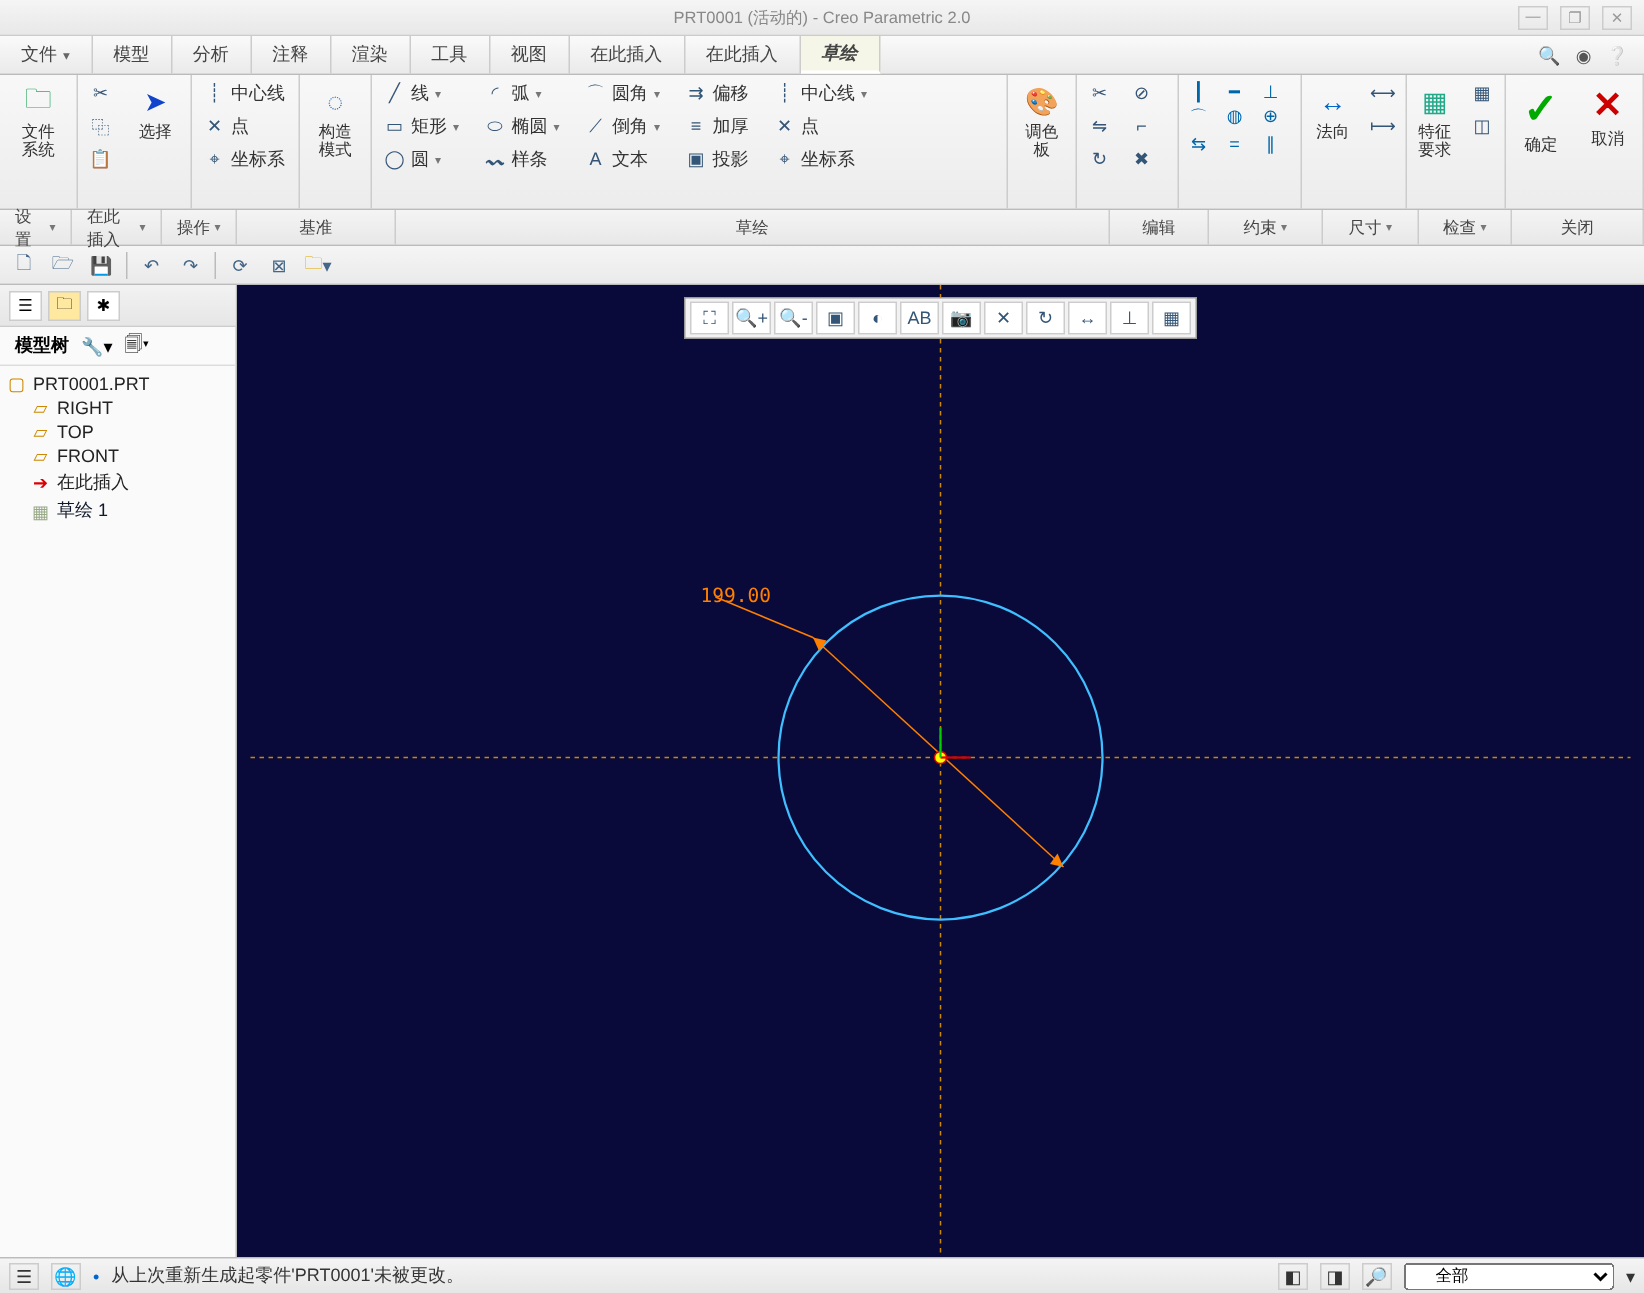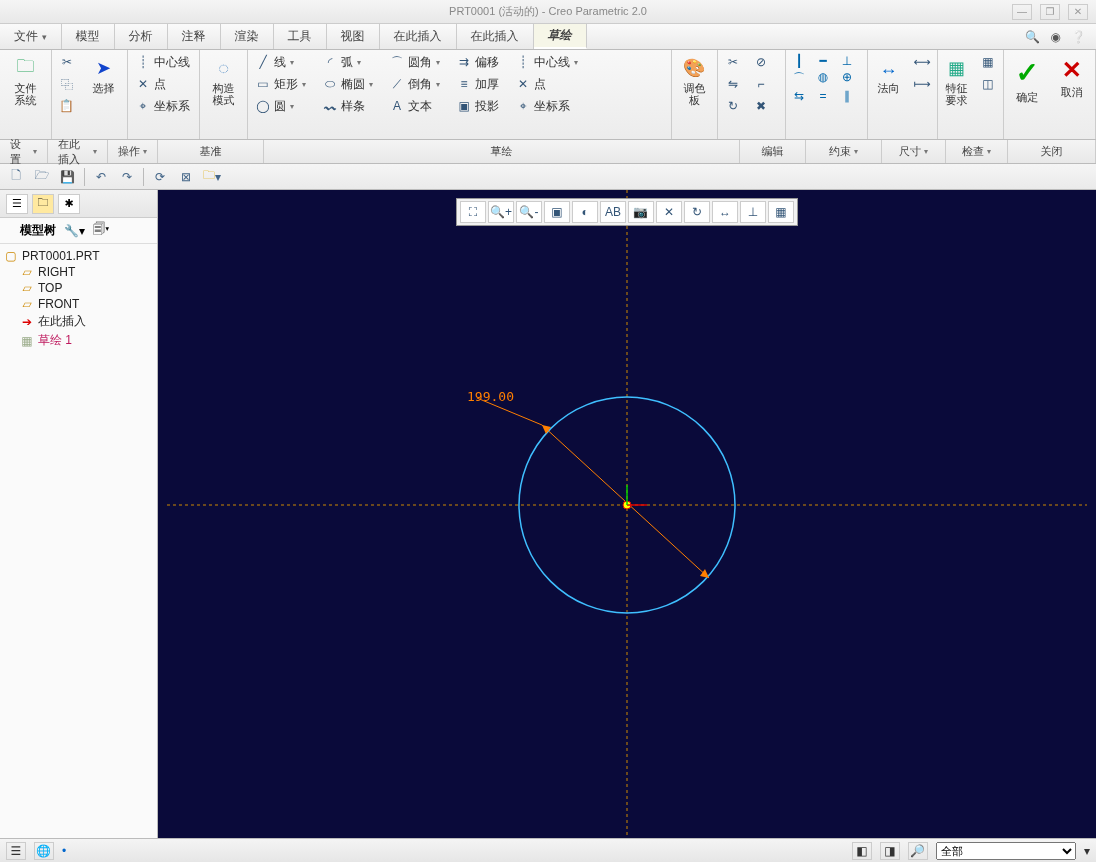--- a/index.html
+++ b/index.html
@@ -28,34 +28,34 @@
 .subbar { height:24px; background:linear-gradient(#f4f4f4,#e8e8e8); border-bottom:1px solid #bbb; display:flex; align-items:center; }
 .subbar .sitem { padding:0 10px; border-right:1px solid #ccc; font-size:11px; color:#444; cursor:pointer; display:flex; align-items:center; height:100%; }
 .subbar .sitem.dd::after { content:"▾"; margin-left:3px; font-size:8px; color:#777; }
 .qat { height:26px; background:linear-gradient(#f5f5f5,#eaeaea); border-bottom:1px solid #bbb; display:flex; align-items:center; gap:6px; padding:0 6px; }
 .qat .qbtn { width:20px; height:20px; display:flex; align-items:center; justify-content:center; cursor:pointer; color:#468; border:1px solid transparent; }
 .qat .qsep { width:1px; height:18px; background:#bbb; }
 .workspace { display:flex; height: calc(100% - 24px - 26px - 90px - 24px - 26px - 24px); }
 .sidepanel { width:158px; background:#fafafa; border-right:1px solid #bbb; display:flex; flex-direction:column; }
 .sidepanel .sp-tabs { height:28px; background:linear-gradient(#f2f2f2,#e6e6e6); display:flex; align-items:center; gap:4px; padding:0 6px; border-bottom:1px solid #ccc; }
 .sidepanel .sp-tabs .stbtn { width:22px; height:20px; border:1px solid #ccc; background:#fff; cursor:pointer; display:flex; align-items:center; justify-content:center; font-size:11px; }
-.sidepanel .sp-head { height:26px; display:flex; align-items:center; gap:8px; padding:0 20px; border-bottom:1px solid #ddd; }
+.sidepanel .sp-head { height:26px; display:flex; align-items:center; gap:8px; padding:0 10px; border-bottom:1px solid #ddd; }
 .sidepanel .sp-head .h { font-weight:bold; }
 .tree { flex:1; padding:4px 4px; font-size:12px; color:#222; overflow:auto; }
 .tree .tnode { display:flex; align-items:center; gap:4px; padding:1px 0; cursor:pointer; }
 .tree .tnode .tic { width:14px; display:inline-flex; justify-content:center; color:#c80; }
 .tree .indent { margin-left:16px; }
 .canvas-wrap { flex:1; position:relative; background:#0a0a3a; }
 .canvas-toolbar { position:absolute; top:8px; left:50%; transform:translateX(-50%); background:#f2f2f2; border:1px solid #999; display:flex; padding:2px; gap:0; z-index:5; }
 .canvas-toolbar .cbtn { width:26px; height:22px; border:1px solid #ccc; background:#fff; margin:0 1px; cursor:pointer; display:flex; align-items:center; justify-content:center; font-size:12px; color:#357; }
 svg.sketch { position:absolute; left:0; top:0; width:100%; height:100%; }
 .statusbar { height:24px; background:linear-gradient(#f4f4f4,#e6e6e6); border-top:1px solid #bbb; display:flex; align-items:center; font-size:11px; color:#333; padding:0 6px; gap:8px; }
 .statusbar .sbtn { width:20px; height:18px; border:1px solid #ccc; display:flex; align-items:center; justify-content:center; cursor:pointer; }
 .statusbar .spacer { flex:1; }
-.statusbar select { font-size:11px; width:140px; height:18px; }
+.statusbar select { font-size:11px; width:140px; height:18px;padding-left:16px; }
 .dim-label { fill:#ff7f00; font-size:13px; font-family: monospace; }
 </style>
 </head>
 <body>
 
 <div class="titlebar">
   <span class="title">PRT0001 (活动的) - Creo Parametric 2.0</span>
   <div class="win-btns">
     <div>—</div>
     <div>❐</div>
@@ -374,21 +374,21 @@
       <div class="tnode indent">
           <span class="tic" style="color:#c80">▱</span>
           <span>FRONT</span>
         </div>
       <div class="tnode indent">
           <span class="tic" style="color:#d00">➔</span>
           <span>在此插入</span>
         </div>
       <div class="tnode indent">
           <span class="tic" style="color:#9a8">▦</span>
-          <span style="color:#be185d">草绘 1</span>
+          <span style="color:#0f172a">草绘 1</span>
         </div>
     </div>
   </div>
 
   <div class="canvas-wrap">
     <div class="canvas-toolbar">
       <div class="cbtn">⛶</div>
       <div class="cbtn">🔍+</div>
       <div class="cbtn">🔍-</div>
       <div class="cbtn">▣</div>
@@ -414,20 +414,21 @@
       <line x1="460" y1="315" x2="480" y2="315" stroke="#d00" stroke-width="1.5"></line>
       <line x1="460" y1="315" x2="460" y2="295" stroke="#0c0" stroke-width="1.5"></line>
     </svg>
   </div>
 </div>
 
 <div class="statusbar">
   <div class="sbtn">☰</div>
   <div class="sbtn">🌐</div>
   <span style="color:#06c">•</span>
+  <span>从上次重新生成起零件'PRT0001'未被更改。</span>
   <div class="spacer"></div>
   <div class="sbtn">◧</div>
   <div class="sbtn">◨</div>
   <div class="sbtn">🔎</div>
   <select>
     <option>全部</option>
   </select>
   <span>▾</span>
 </div>
 

